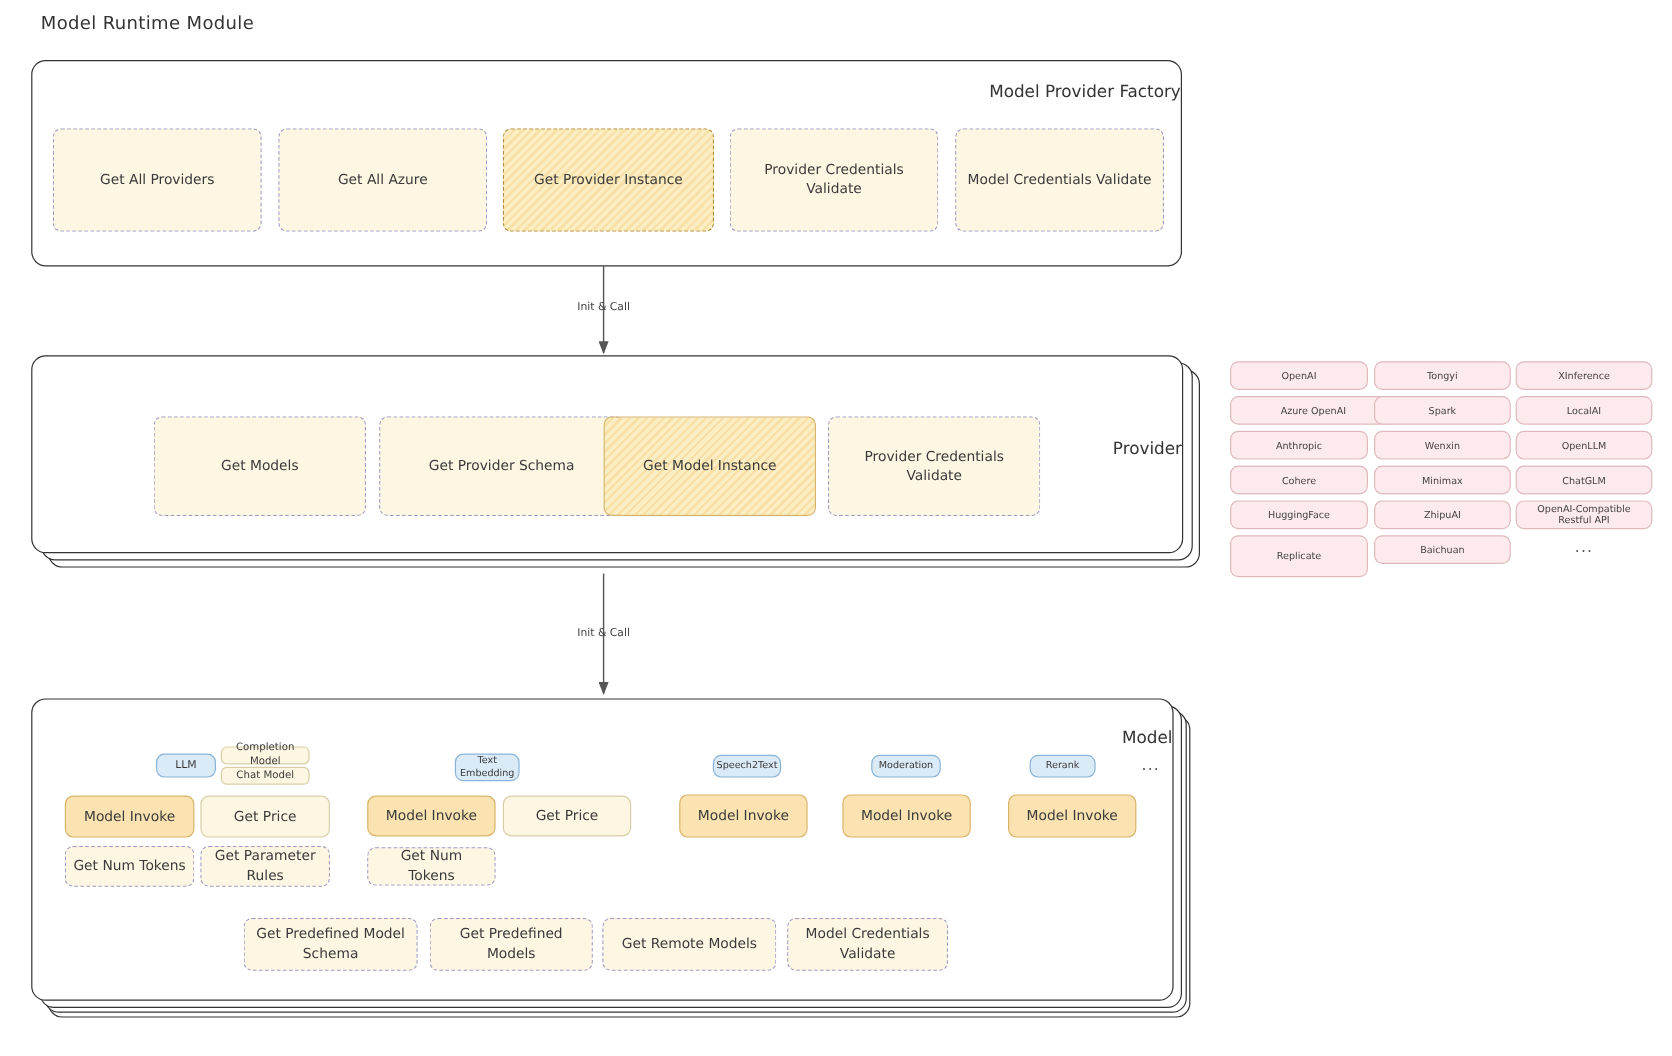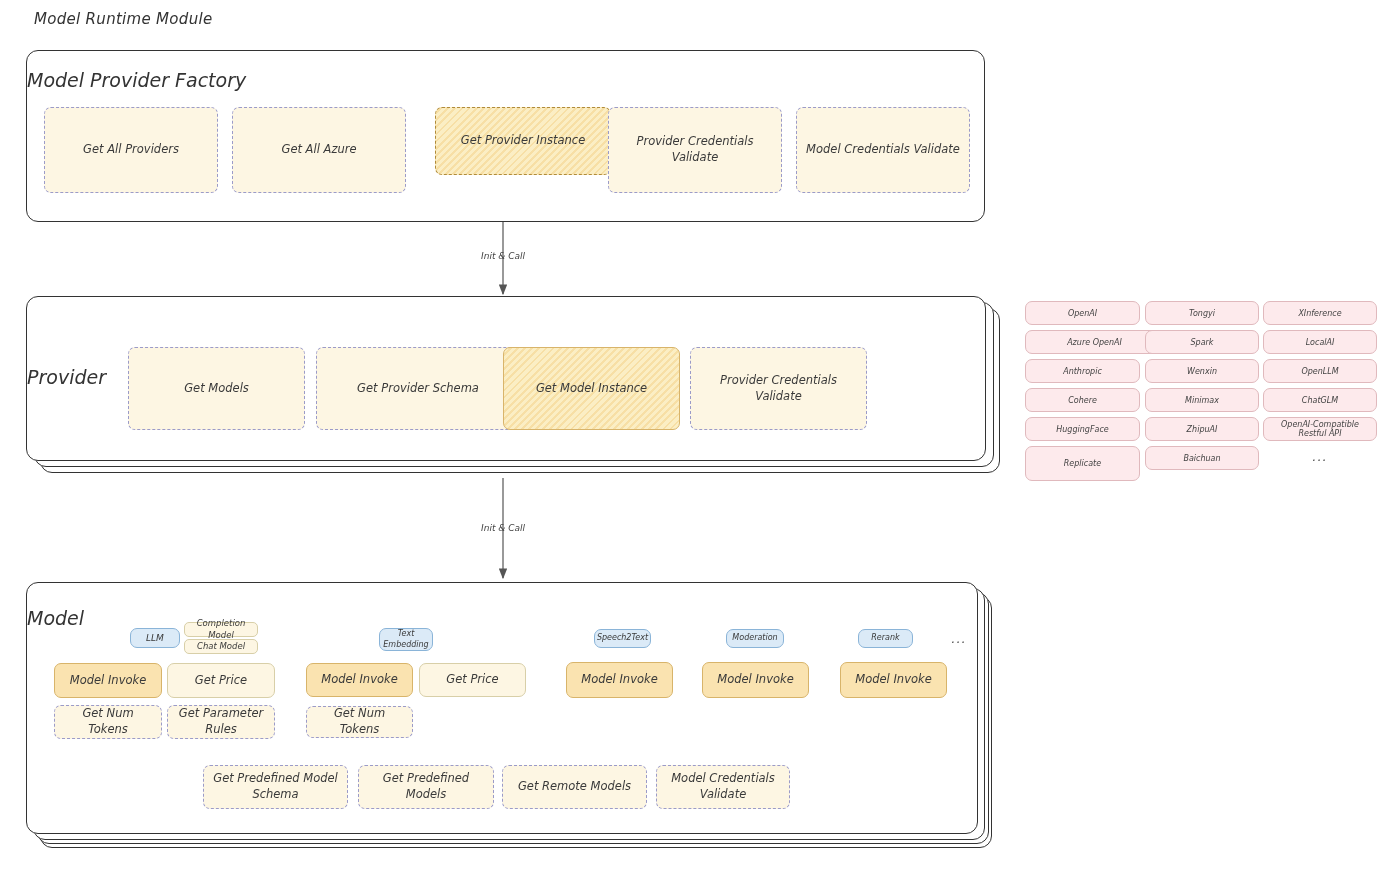--- a/index.html
+++ b/index.html
@@ -11,21 +11,20 @@
     width: 1393px;
     height: 880px;
     position: relative;
     font-family: "DejaVu Sans", sans-serif;
     color: #333333;
     overflow: hidden;
   }
   .canvas {
     position: absolute;
     inset: 0;
-    font-style: italic;
   }
   .abs { position: absolute; }
 
   
   #page-title {
     left: 34px;
     top: 10px;
     font-size: 15px;
     color: #333;
     letter-spacing: 0.3px;
@@ -35,22 +34,22 @@
   .outer-box {
     border: 1.4px solid #333;
     border-radius: 12px;
     background: #ffffff;
     box-sizing: border-box;
   }
   .outer-title {
     position: absolute;
     left: 0;
     right: 0;
-    text-align: left;
-    font-size: 19px;
+    text-align: right;
+    font-size: 14px;
     color: #333;
   }
 
   
   .stack-copy {
     border: 1.4px solid #333;
     border-radius: 12px;
     background: #fff;
     box-sizing: border-box;
   }
@@ -163,21 +162,21 @@
   </svg>
 
   <div class="abs edge-label" style="left:448px; top:251px; width:110px;">Init &amp; Call</div>
   <div class="abs edge-label" style="left:448px; top:523px; width:110px;">Init &amp; Call</div>
 
   <div class="abs outer-box" style="left:26px; top:50px; width:959px; height:172px;">
     <div class="outer-title" style="top:18px;">Model Provider Factory</div>
   </div>
   <div class="abs node dashed" style="left:44px; top:107px; width:174px; height:86px;">Get All Providers</div>
   <div class="abs node dashed" style="left:232px; top:107px; width:174px; height:86px;">Get All Azure</div>
-  <div class="abs node hl" style="left:419px; top:107px; width:176px; height:68px;margin-left:16px;">Get Provider Instance</div>
+  <div class="abs node hl" style="left:419px; top:107px; width:176px; height:86px;">Get Provider Instance</div>
   <div class="abs node dashed" style="left:608px; top:107px; width:174px; height:86px;">Provider Credentials Validate</div>
   <div class="abs node dashed" style="left:796px; top:107px; width:174px; height:86px;">Model Credentials Validate</div>
 
   <div class="abs stack-copy" style="left:40px; top:308px; width:960px; height:165px;"></div>
   <div class="abs stack-copy" style="left:34px; top:302px; width:960px; height:165px;"></div>
   <div class="abs outer-box" style="left:26px; top:296px; width:960px; height:165px;">
     <div class="outer-title" style="top:25px;margin-top:44px;">Provider</div>
   </div>
   <div class="abs node dashed" style="left:128px; top:347px; width:177px; height:83px;">Get Models</div>
   <div class="abs node dashed" style="left:316px; top:347px; width:204px; height:83px;">Get Provider Schema</div>

